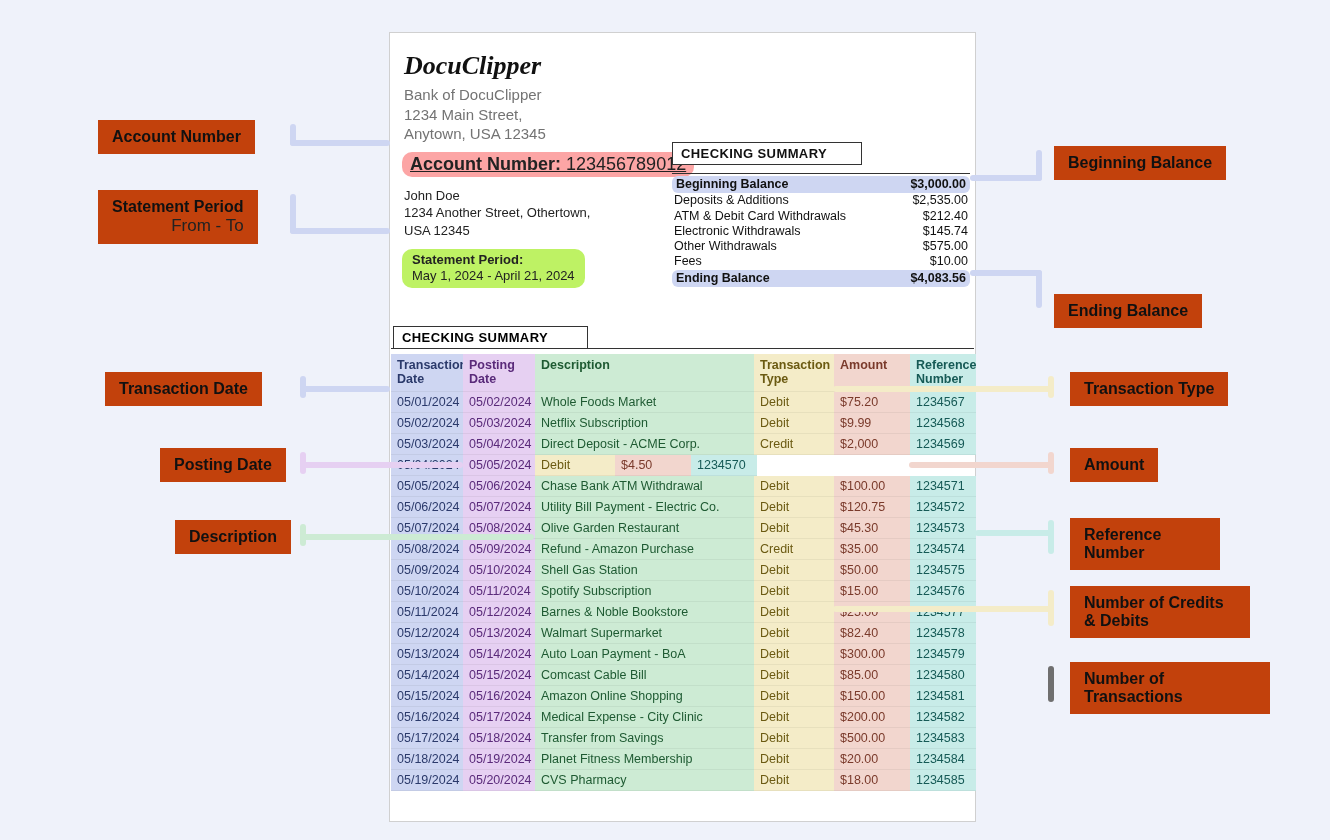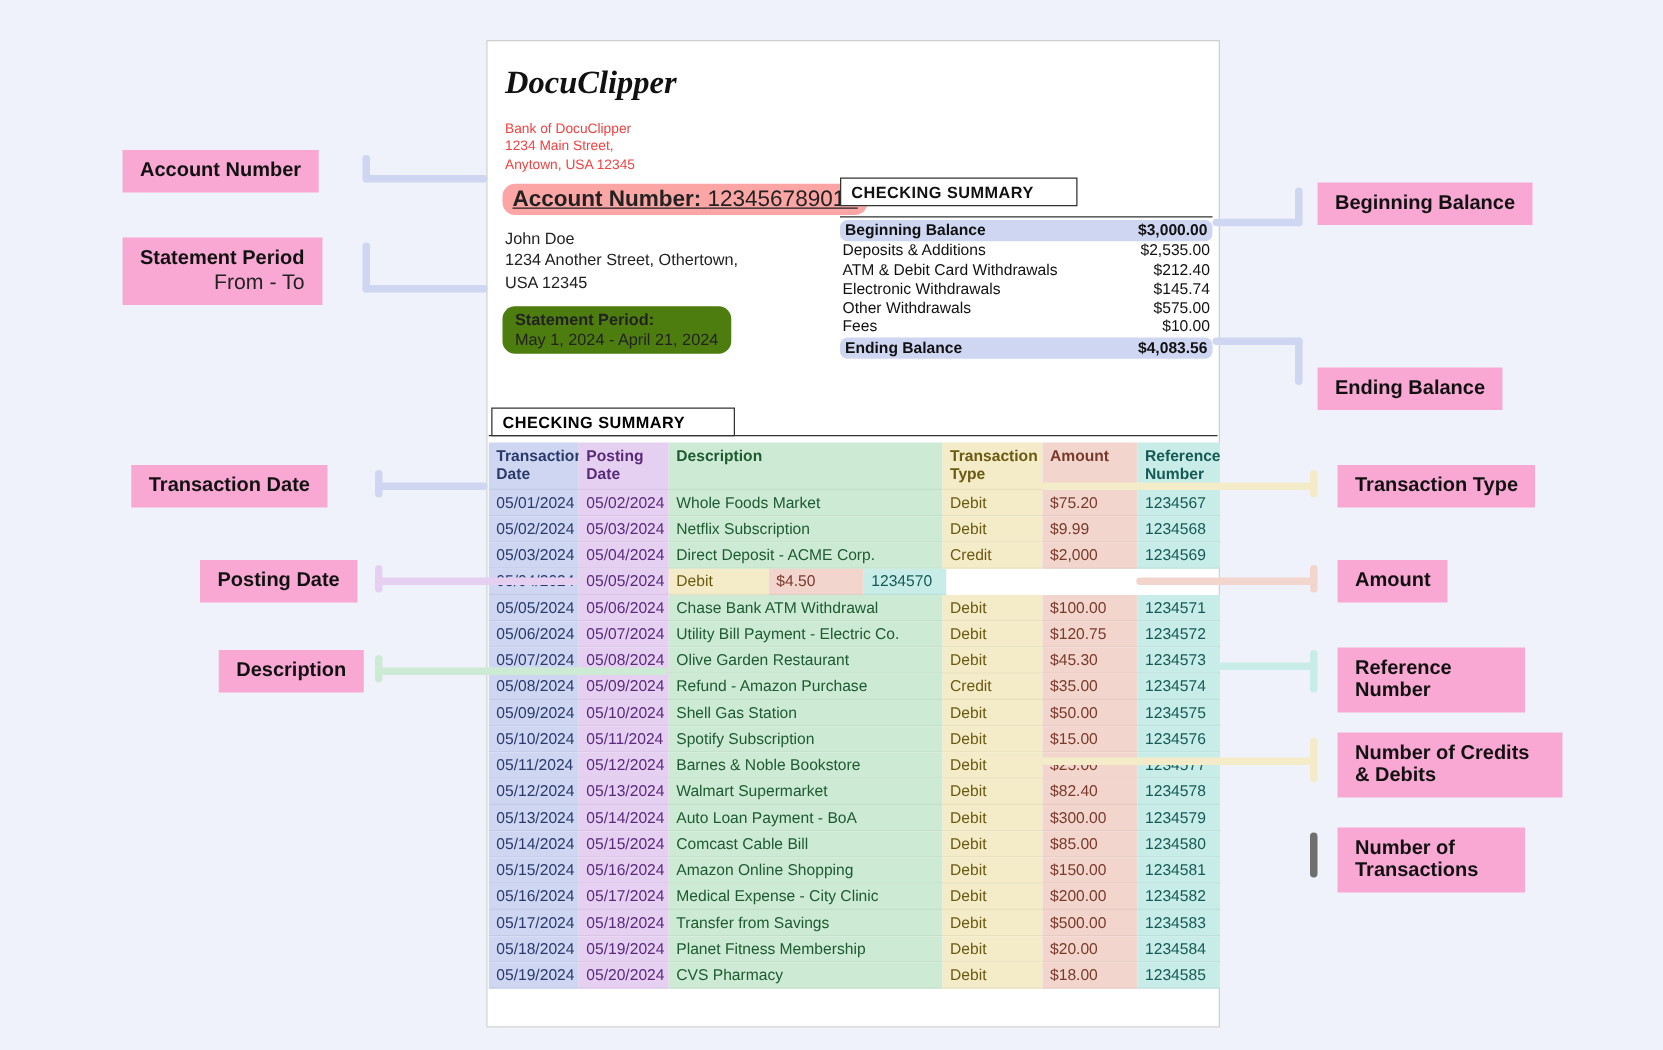--- a/index.html
+++ b/index.html
@@ -31,24 +31,24 @@
   .doc-inner { padding: 0 10px 0 10px; }
   .brand {
     font-family: "Brush Script MT", cursive;
     font-size: 26px;
     font-weight: bold;
     font-style: italic;
     color: #111;
     padding-left: 4px;
   }
   .bank-addr {
-    font-size: 11px;
-    color: #ef4444;
+    font-size: 15px;
+    color: #737373;
     line-height: 1.3;
-    margin-top: 15px;
+    margin-top: 4px;
     padding-left: 4px;
   }
   .pill {
     display: inline-block;
     background: #fca5a5;
     border-radius: 10px;
     padding: 2px 8px;
     margin-top: 8px;
     margin-left: 2px;
     font-size: 18px;
@@ -58,21 +58,21 @@
   .pill .lbl { font-weight: bold; }
   .cust-addr {
     font-size: 13px;
     color: #222;
     line-height: 1.35;
     margin-top: 10px;
     padding-left: 4px;
     max-width: 230px;
   }
   .stmt-period {
-    background: #4d7c0f;
+    background: #bef264;
     border-radius: 10px;
     padding: 3px 10px 3px 10px;
     display: inline-block;
     margin-top: 10px;
     margin-left: 2px;
     font-size: 13px;
     line-height: 1.25;
     color: #222;
   }
   .stmt-period .lbl { font-weight: bold; display:block; }
@@ -157,21 +157,21 @@
   .c-desc.th { color:#1e5a32;}
   .c-ttype{ width: 80px; background: #f4ecc8; color:#6b5a12;}
   .c-ttype.th { color:#6b5a12;}
   .c-amt { width: 76px; background: #f2d6ce; color:#7a3a2b;}
   .c-amt.th { color:#7a3a2b;}
   .c-ref { width: 66px; background: #c8ece8; color:#165a56;}
   .c-ref.th { color:#165a56;}
   
   .callout {
     position: absolute;
-    background: #f9a8d4;
+    background: #c2410c;
     padding: 8px 14px;
     font-size: 16px;
     font-weight: bold;
     color: #111;
     white-space: nowrap;
   }
   .callout.right { text-align: left; }
   .callout.left  { text-align: right; }
   .callout .sub { display:block; font-weight: normal; font-size: 17px; color:#222; }
   .connector {
@@ -455,21 +455,21 @@
   </div>
   <div class="callout right" style="left:1060px; top:438px;">
     <span>Amount</span>
   </div>
   <div class="callout right" style="left:1060px; top:508px; white-space:normal; width:150px;">
     <span>Reference Number</span>
   </div>
   <div class="callout right" style="left:1060px; top:576px; white-space:normal; width:180px;">
     <span>Number of Credits &amp; Debits</span>
   </div>
-  <div class="callout right" style="left:1060px; top:652px; white-space:normal; width:150px;">
+  <div class="callout right" style="left:1060px; top:652px; white-space:normal; width:200px;">
     <span>Number of Transactions</span>
   </div>
 
   <div class="connector">
     <div class="stub col-blue" style="left:280px; top:114px;"></div>
     <div class="bar col-blue" style="left:280px; top:130px; width:100px;"></div>
   </div>
   <div class="connector">
     <div class="stub col-blue" style="left:280px; top:184px; height:40px;"></div>
     <div class="bar col-blue" style="left:280px; top:218px; width:100px;"></div>

